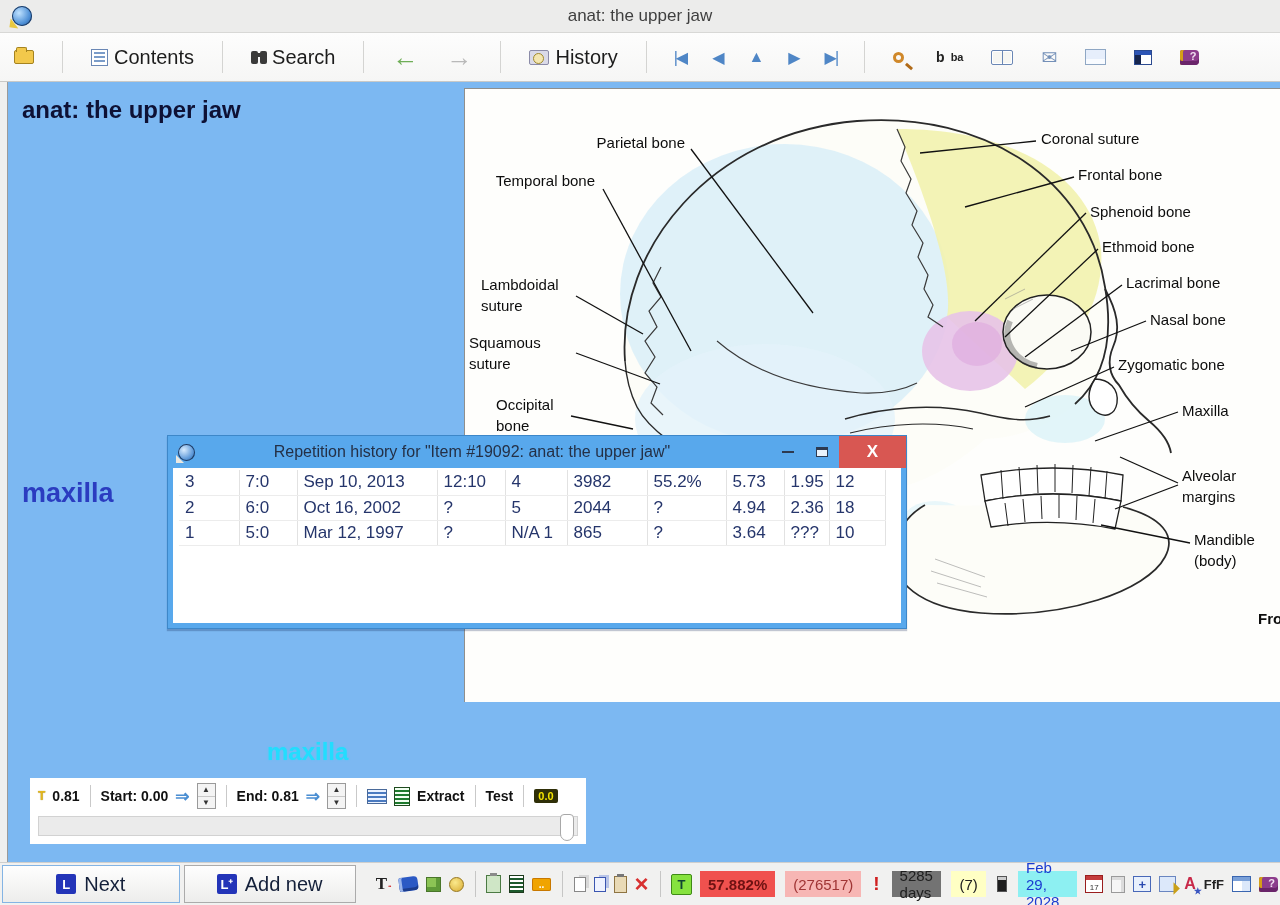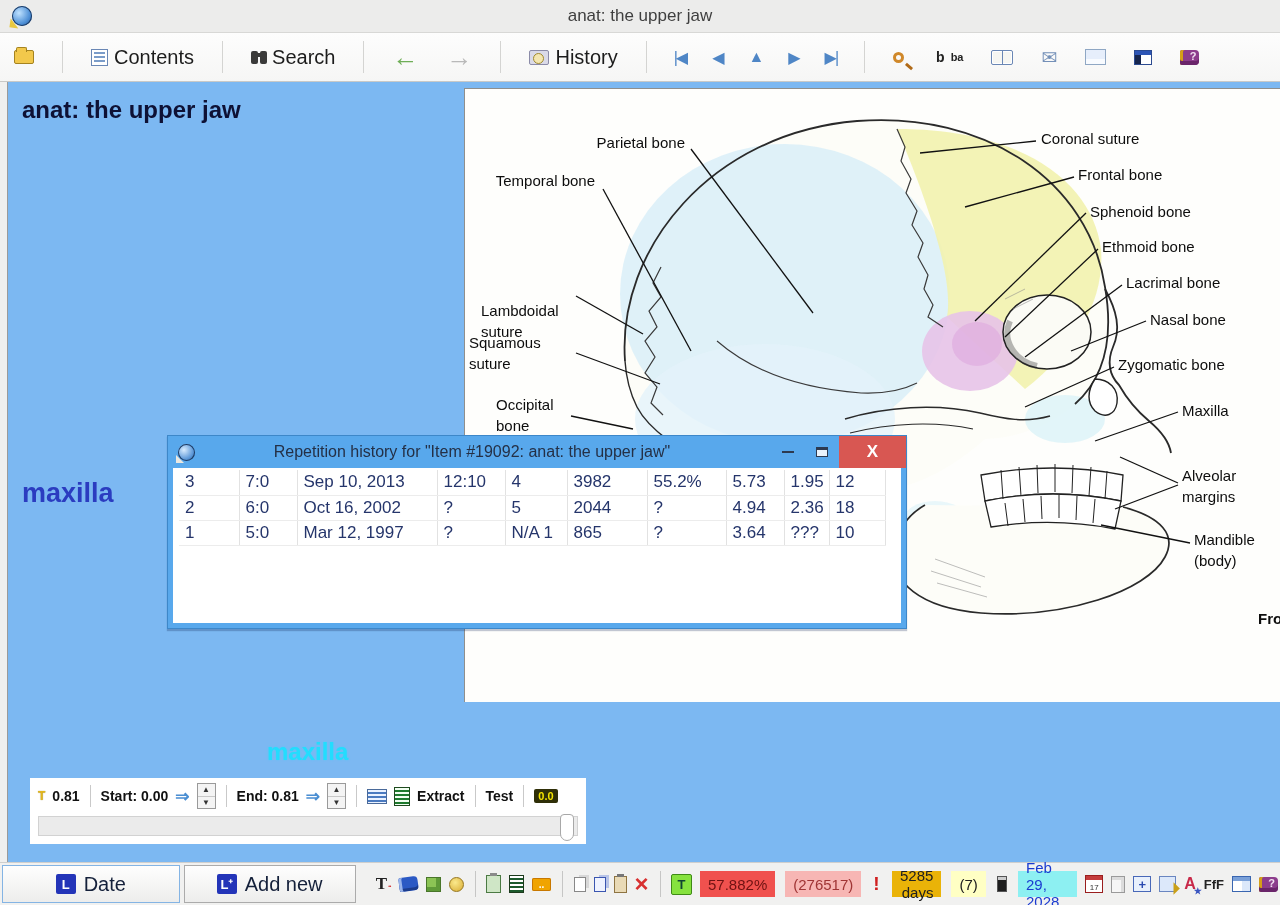--- a/index.html
+++ b/index.html
@@ -80,21 +80,21 @@
                color:#22ddfe; text-shadow:0 0 2px #55c8f8; }
 
   
   .skull-box { position:absolute; left:464px; top:6px; width:816px; height:614px;
                background:#fefefc; border-left:1px solid #8f8f8d; border-top:1px solid #8f8f8d; }
   .skull-box svg { position:absolute; left:0; top:0; }
   .im-label { position:absolute; font-size:15px; color:#0d0d0d; line-height:1.38; }
   .im-label.r { text-align:right; }
   .lbl-parietal  { left:70px;  top:44px;  width:150px; }
   .lbl-temporal  { left:0px;   top:82px;  width:130px; }
-  .lbl-lambdoid  { left:16px;  top:186px; width:100px;margin-top:26px; }
+  .lbl-lambdoid  { left:16px;  top:186px; width:100px; }
   .lbl-squamous  { left:4px;  top:244px; width:104px; }
   .lbl-occipital { left:31px;  top:306px; width:84px;  }
   .lbl-coronal   { left:576px; top:40px;  }
   .lbl-frontal   { left:613px; top:76px;  }
   .lbl-sphenoid  { left:625px; top:113px; }
   .lbl-ethmoid   { left:637px; top:148px; }
   .lbl-lacrimal  { left:661px; top:184px; }
   .lbl-nasal     { left:685px; top:221px; }
   .lbl-zygomatic { left:653px; top:266px; }
   .lbl-maxilla   { left:717px; top:312px; }
@@ -192,24 +192,24 @@
   .i-copy2 { width:12px; height:15px; background:#eef2ff; border:1px solid #3a55b0;
             box-shadow:4px -3px 0 -1px #b8c4e8; }
   .i-clip { width:13px; height:17px; background:#e9dab6; border:1px solid #8e7442; position:relative; }
   .i-clip::before { content:""; position:absolute; top:-3px; left:2px; width:7px; height:3px;
             background:#777; }
   .i-xred { color:#d83030; font-size:24px; font-weight:bold; line-height:1; }
   .i-tgreen { width:21px; height:21px; background:#86e23e; border:1px solid #3f8a16;
             color:#143; font-size:13px; font-weight:bold; display:flex; align-items:center;
             justify-content:center; border-radius:2px; }
   .badge { height:26px; display:flex; align-items:center; padding:0 8px; font-size:15px; }
-  .b-red { background:#f0514e; color:#6e1212; }
+  .b-red { background:#f0514e; color:#6e1212;font-weight:bold; }
   .b-pink { background:#f7b6b4; color:#a03535; margin-left:2px; }
   .b-excl { color:#d02020; font-size:19px; font-weight:bold; padding:0 4px; }
-  .b-yellow { background:#eab308; color:#202020;text-align:right; }
+  .b-yellow { background:#737373; color:#202020; }
   .b-paleyellow { background:#ffffc4; color:#202020; margin-left:2px; }
   .b-cyan { background:#8df0f2; color:#1b3bd0; }
   .i-darkwin { width:19px; height:16px; background:#1e1e1e; border:1px solid #555;
             box-shadow:inset 0 3px 0 #cdcdcd; margin:0 3px; }
   .i-cal { width:18px; height:18px; background:#fff; border:1px solid #9a1e1e;
             box-shadow:inset 0 4px 0 #c43c3c; color:#333; font-size:8px; display:flex;
             align-items:flex-end; justify-content:center; }
   .i-page { width:14px; height:17px; background:#f6f6f6; border:1px solid #9a9a9a;
             box-shadow:inset -3px 3px 0 #dcdcdc; }
   .i-move { width:18px; height:16px; background:#e8f0fc; border:1px solid #4868b8;
@@ -492,21 +492,21 @@
     </div>
     <div class="x-slider">
       <span class="x-handle"></span>
     </div>
   </div>
 </div>
 
 <div class="statusbar">
   <div class="big-btn btn-learn">
     <span class="lrn-ic">L</span>
-    <span>Date</span>
+    <span>Next</span>
   </div>
   <div class="big-btn btn-add">
     <span class="lrn-ic">L⁺</span>
     <span>Add new</span>
   </div>
   <div class="sb-icons">
     <span class="sbi i-textfmt">T<em>..</em></span>
     <span class="sbi">
         <span class="i-bookblue"></span>
       </span>

